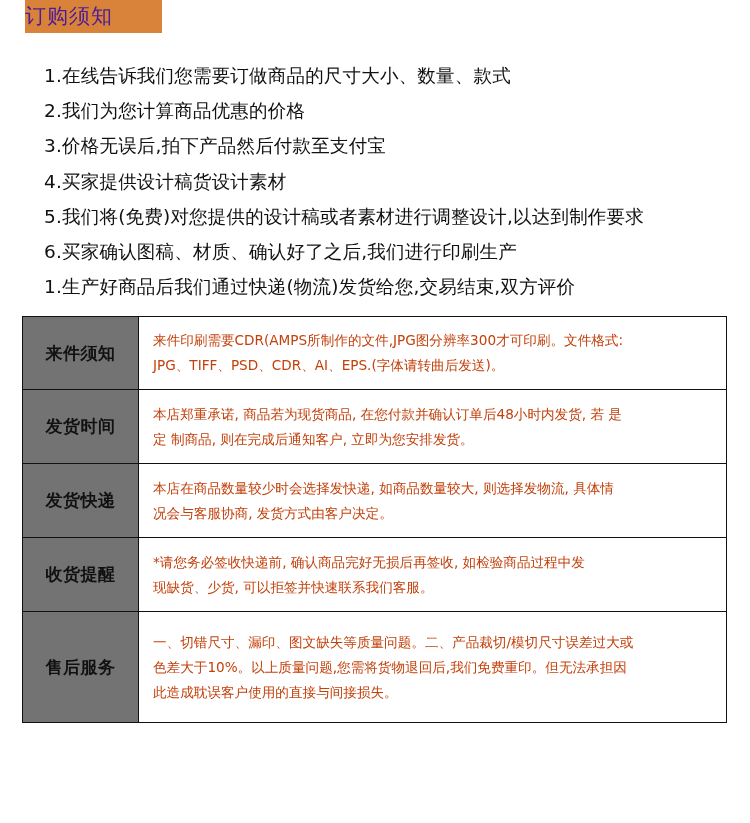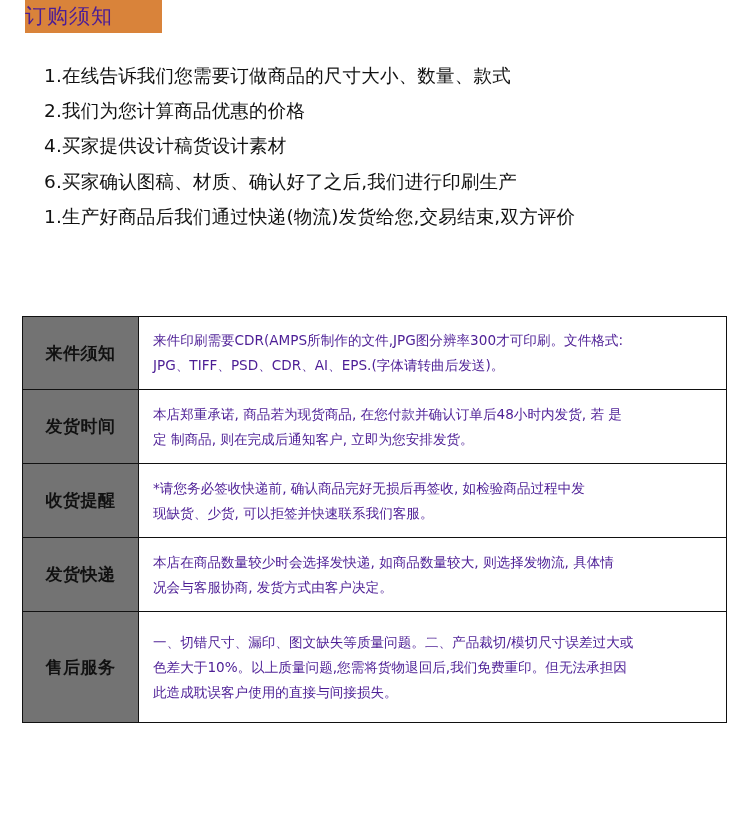--- a/index.html
+++ b/index.html
@@ -8,33 +8,35 @@
   .banner { position: absolute; left: 25px; top: 0; width: 137px; height: 33px;
             background: #D9833A; color: #4c1d95; font-size: 21px; line-height: 33px;
             text-align: left; letter-spacing: 1px; }
   .steps { position: absolute; left: 36px; top: 50px; margin: 8px; padding: 0; list-style: none; }
   .steps li { font-size: 18.5px; height: 35.2px; line-height: 35.2px; white-space: nowrap; letter-spacing: 0.2px; }
   table.notice { position: absolute; left: 22px; top: 316px; width: 705px;
                  border-collapse: collapse; table-layout: fixed; }
   table.notice td { border: 1.5px solid #111; vertical-align: middle; }
   td.label { width: 113px; background: #737373; text-align: center;
              font-weight: bold; font-size: 17px; letter-spacing: 0.5px; }
-  td.content { padding: 0 10px 0 14px; font-size: 13.6px; line-height: 25px; color: #4c1d95; }
+  td.content { padding: 0 10px 0 14px; font-size: 13.6px; line-height: 25px; color: #c2410c; }
 </style>
 </head>
 <body>
 
 <div class="banner">
   <span>订购须知</span>
 </div>
 
 <ol class="steps">
   <li>1.在线告诉我们您需要订做商品的尺寸大小、数量、款式</li>
   <li>2.我们为您计算商品优惠的价格</li>
+  <li>3.价格无误后,拍下产品然后付款至支付宝</li>
   <li>4.买家提供设计稿货设计素材</li>
+  <li>5.我们将(免费)对您提供的设计稿或者素材进行调整设计,以达到制作要求</li>
   <li>6.买家确认图稿、材质、确认好了之后,我们进行印刷生产</li>
   <li>1.生产好商品后我们通过快递(物流)发货给您,交易结束,双方评价</li>
 </ol>
 
 <table class="notice">
   <tbody>
       <tr style="height:73px">
     <td class="label">来件须知</td>
     <td class="content">
       <div>来件印刷需要CDR(AMPS所制作的文件,JPG图分辨率300才可印刷。文件格式:</div>
@@ -42,31 +44,31 @@
     </td>
   </tr>
   <tr style="height:74px">
     <td class="label">发货时间</td>
     <td class="content">
       <div>本店郑重承诺, 商品若为现货商品, 在您付款并确认订单后48小时内发货, 若 是</div>
       <div>定 制商品, 则在完成后通知客户, 立即为您安排发货。</div>
     </td>
   </tr>
   <tr style="height:74px">
+    <td class="label">发货快递</td>
+    <td class="content">
+      <div>本店在商品数量较少时会选择发快递, 如商品数量较大, 则选择发物流, 具体情</div>
+      <div>况会与客服协商, 发货方式由客户决定。</div>
+    </td>
+  </tr>
+  <tr style="height:74px">
     <td class="label">收货提醒</td>
     <td class="content">
       <div>*请您务必签收快递前, 确认商品完好无损后再签收, 如检验商品过程中发</div>
       <div>现缺货、少货, 可以拒签并快速联系我们客服。</div>
-    </td>
-  </tr>
-  <tr style="height:74px">
-    <td class="label">发货快递</td>
-    <td class="content">
-      <div>本店在商品数量较少时会选择发快递, 如商品数量较大, 则选择发物流, 具体情</div>
-      <div>况会与客服协商, 发货方式由客户决定。</div>
     </td>
   </tr>
   <tr style="height:111px">
     <td class="label">售后服务</td>
     <td class="content">
       <div>一、切错尺寸、漏印、图文缺失等质量问题。二、产品裁切/模切尺寸误差过大或</div>
       <div>色差大于10%。以上质量问题,您需将货物退回后,我们免费重印。但无法承担因</div>
       <div>此造成耽误客户使用的直接与间接损失。</div>
     </td>
   </tr>

